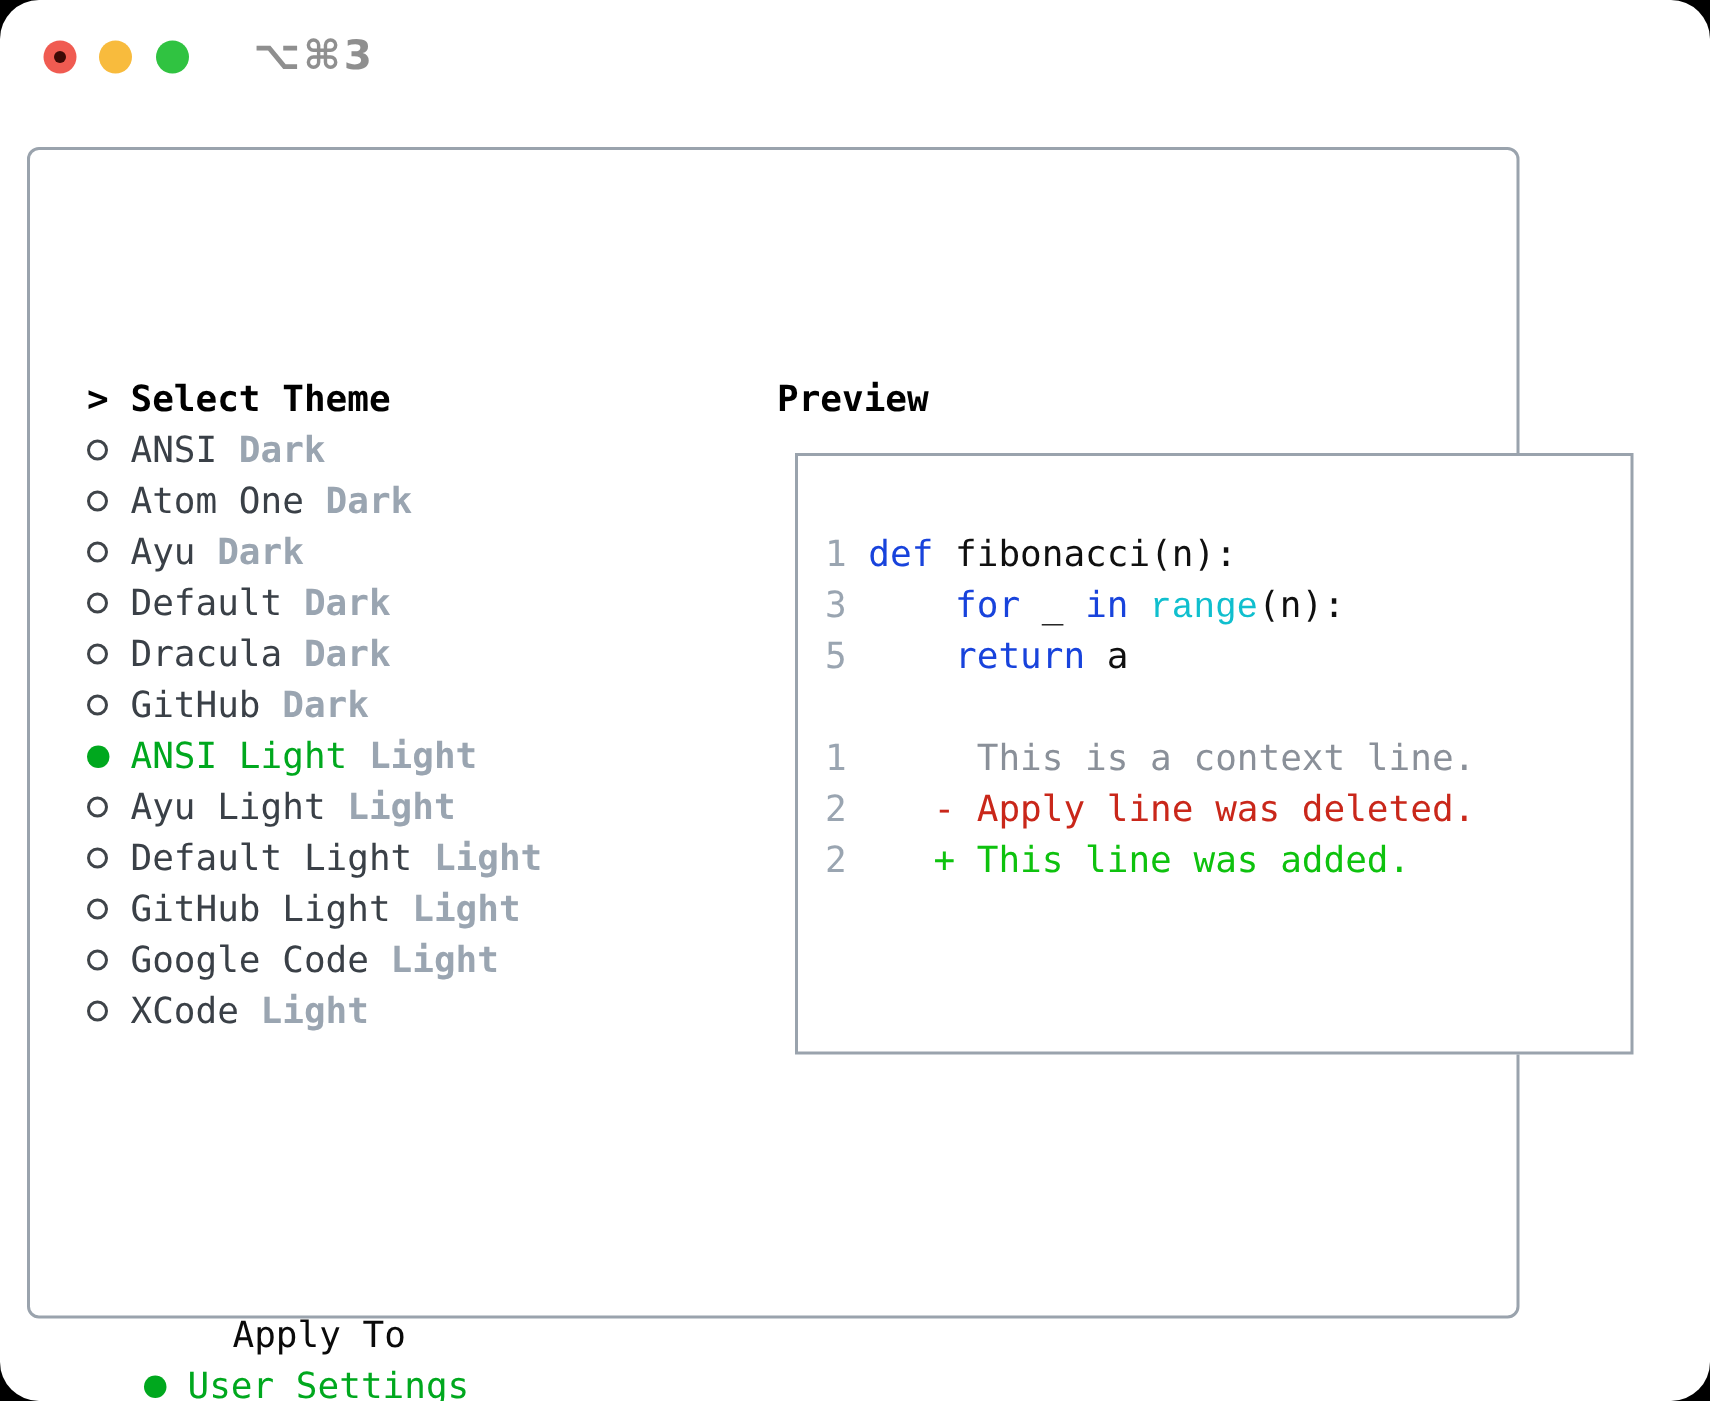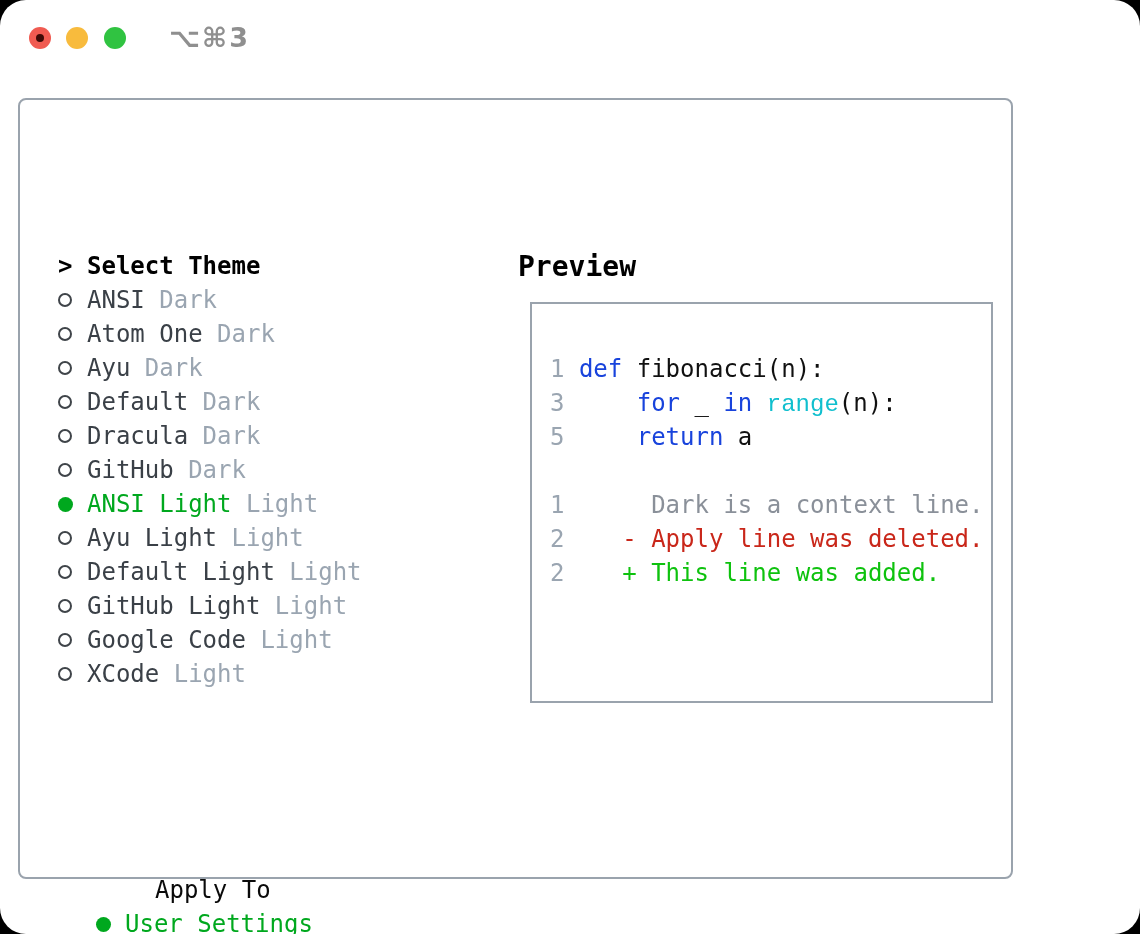--- a/index.html
+++ b/index.html
@@ -29,27 +29,27 @@
   .left-col{position:absolute;left:38px;top:149px;font-size:24px;}
   .row{display:flex;align-items:center;height:34px;white-space:pre;}
   .bullet{display:inline-flex;width:29px;align-items:center;flex:none;}
   .radio{display:inline-block;width:14px;height:14px;border-radius:50%;
          border:2px solid #3f4449;}
   .selected .radio{border:none;background:var(--accent-green);width:15px;height:15px;}
   .hdr-prefix{font-weight:bold;color:#000;}
   .hdr-text{font-weight:bold;color:#000;}
   .name{color:var(--text-dark);}
   .selected .name{color:var(--accent-green);}
-  .tag{color:var(--gray-tag);margin-left:1ch;}
+  .tag{color:var(--gray-tag);margin-left:1ch;font-weight:bold;}
   .apply-block{position:absolute;left:38px;top:624px;font-size:24px;}
   .apply-hdr{color:#0a0a0a;margin-left:30px;}
   
   .preview-hdr{position:absolute;left:498px;top:149px;height:34px;display:flex;
-        align-items:center;font-size:28px;font-weight:bold;color:#000;}
-  .preview-box{position:absolute;left:510px;top:202px;width:463px;height:401px;
+        align-items:center;font-size:24px;font-weight:bold;color:#000;}
+  .preview-box{position:absolute;left:510px;top:202px;width:559px;height:401px;
         background:#fff;border:2px solid var(--panel-border);}
   .code{padding:48px 0 0 18px;font-size:24px;}
   .code-line{height:34px;line-height:34px;white-space:pre;}
   .c-num{color:var(--gray-tag);}
   .c-fg{color:#101010;}
   .c-kw{color:var(--code-blue);}
   .c-fn{color:var(--code-cyan);font-family:Liberation Mono, monospace;}
   .c-lit{color:var(--code-green);}
   .c-ctx{color:var(--context-gray);}
   .c-del{color:var(--code-red);}
@@ -95,19 +95,19 @@
 
     </div>
 
     <div class="preview-hdr">Preview</div>
     <div class="preview-box">
       <div class="code" id="code">
           <div class="code-line"><span class="c-num">1 </span><span class="c-kw">def</span><span class="c-fg"> fibonacci(n):</span></div>
           <div class="code-line"><span class="c-num">3 </span><span class="c-fg">    </span><span class="c-kw">for</span><span class="c-fg"> _ </span><span class="c-kw">in</span><span class="c-fg"> </span><span class="c-fn">range</span><span class="c-fg">(n):</span></div>
           <div class="code-line"><span class="c-num">5 </span><span class="c-fg">    </span><span class="c-kw">return</span><span class="c-fg"> a</span></div>
           <div class="code-line"></div>
-          <div class="code-line"><span class="c-num">1 </span><span class="c-ctx">     Dark is a context line.</span></div>
+          <div class="code-line"><span class="c-num">1 </span><span class="c-ctx">     This is a context line.</span></div>
           <div class="code-line"><span class="c-num">2 </span><span class="c-del">   - Apply line was deleted.</span></div>
           <div class="code-line"><span class="c-num">2 </span><span class="c-add">   + This line was added.</span></div>
         </div>
     </div>
   </div>
 </div>
 
 </body></html>

